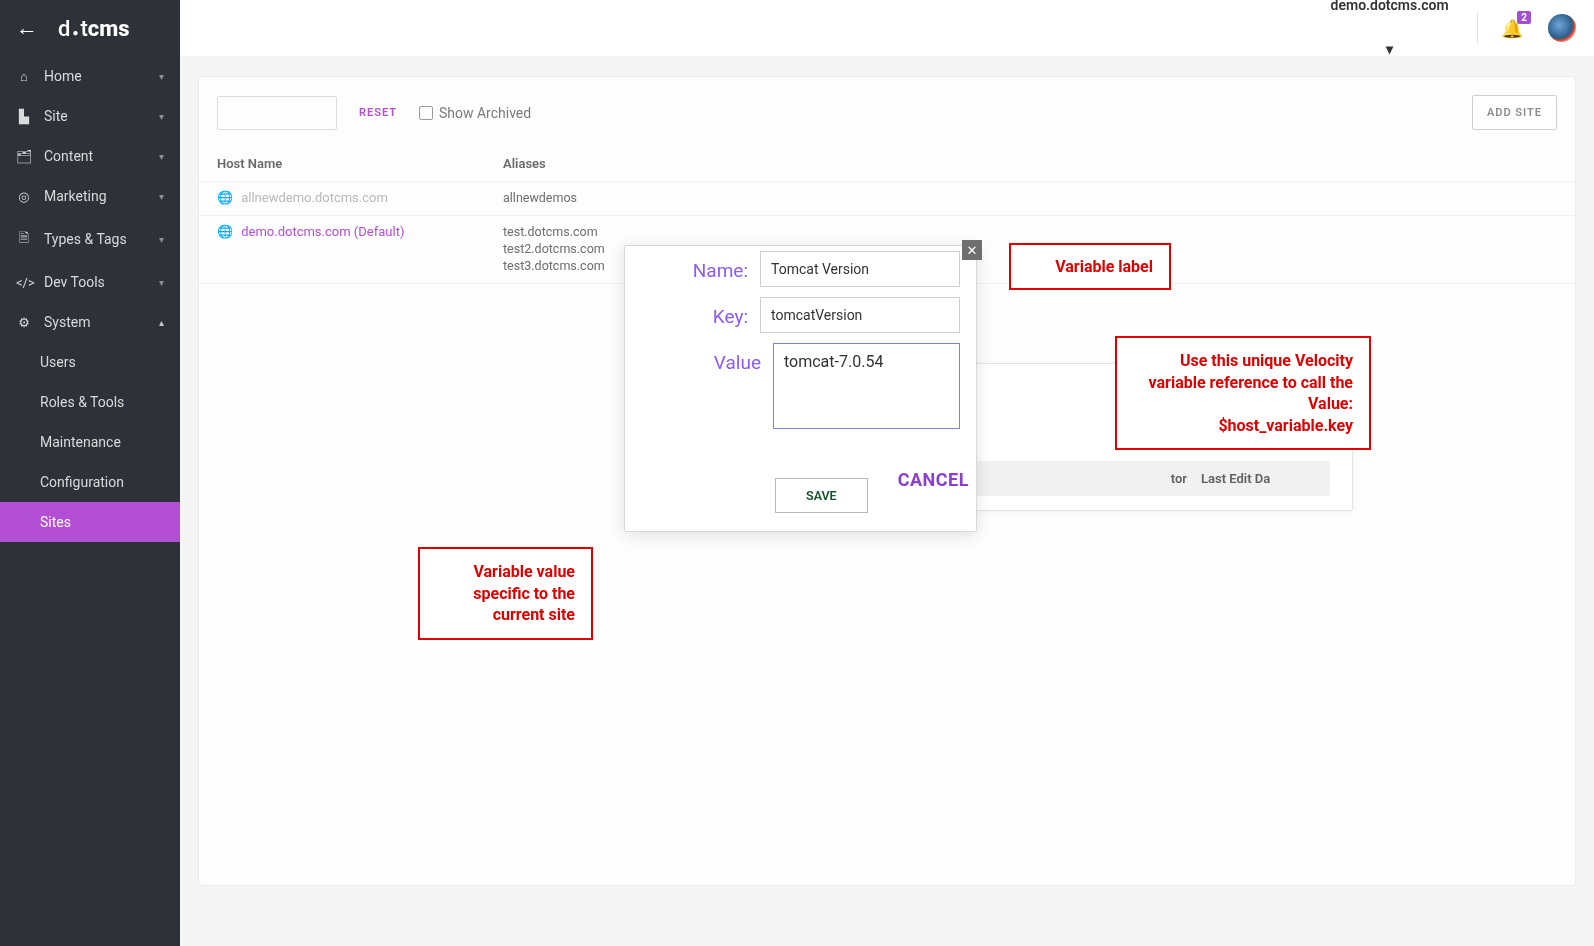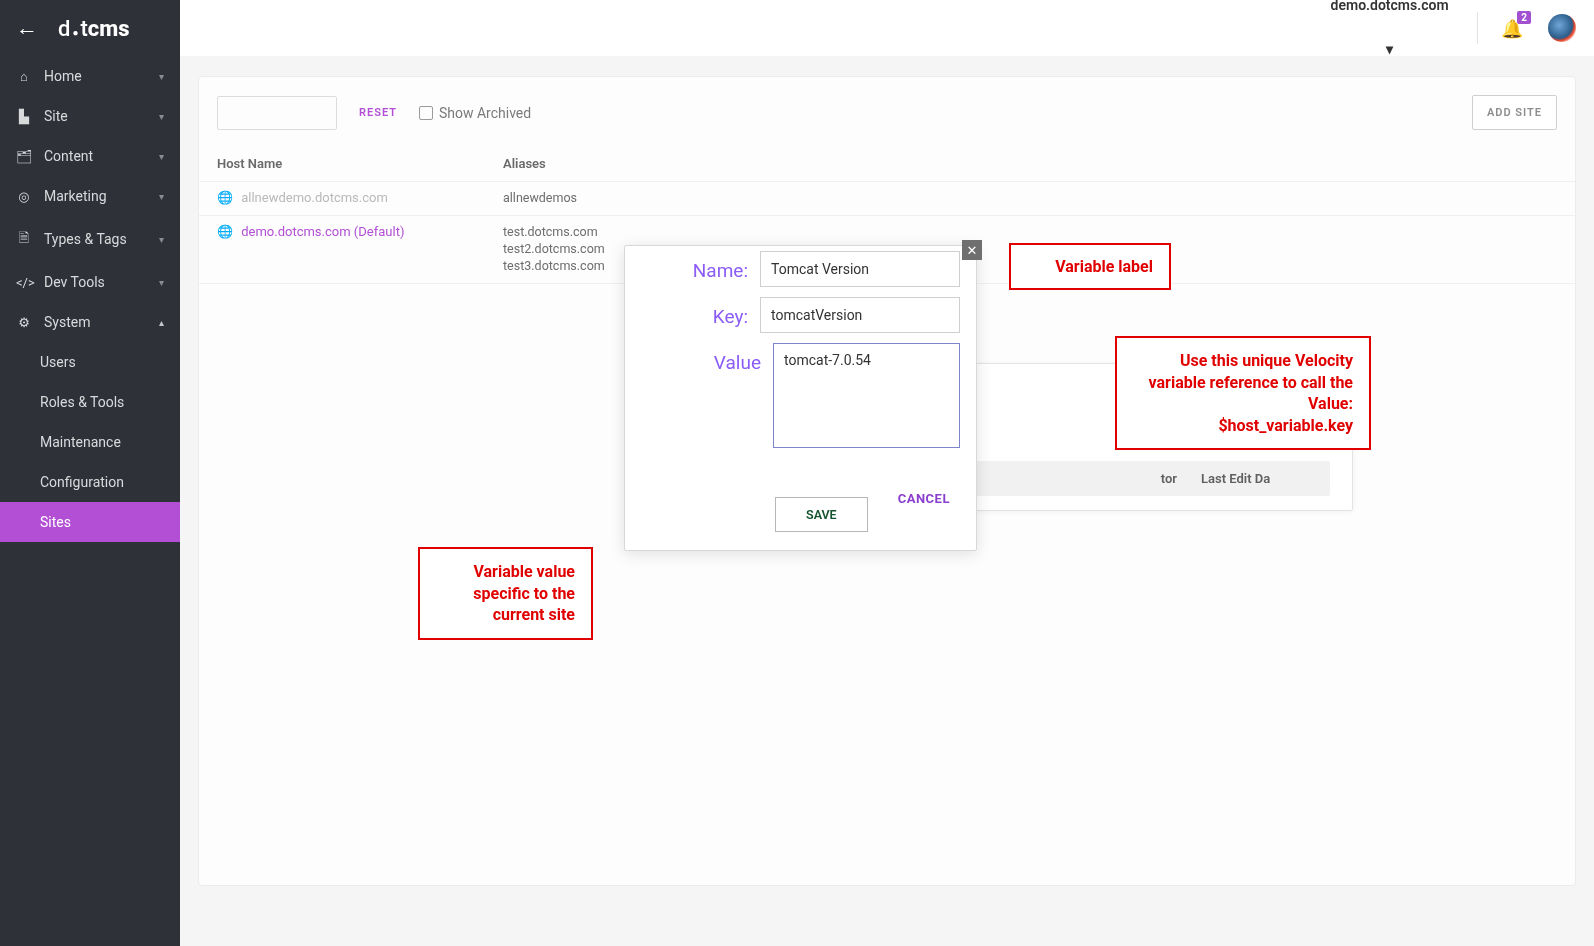--- a/index.html
+++ b/index.html
@@ -43,24 +43,24 @@
   .inner-search .box { flex:1; max-width:140px; height:34px; border:1px solid #dcdcdc; border-radius:2px;}
   .inner-search .add-btn { margin-left:auto; border:1px solid #cfcfcf; font-size:11px; letter-spacing:.8px; font-weight:600; padding:10px 14px; color:#7a7a7a;}
   .inner-head { background:#f1f1f1; display:flex; padding:10px 14px; font-size:13px; font-weight:600; color:#606060; border-radius:2px;}
   .ih-action{ width:56px;} .ih-name{width:180px;} .ih-key{width:160px;} .ih-user{width:120px;} .ih-date{flex:1;}
   .modal { position:absolute; left:624px; top:245px; width:353px; background:#fff; border:1px solid #d8d8d8; border-radius:2px; box-shadow:0 3px 16px rgba(0,0,0,.12); }
   .modal-title { font-weight:700; font-size:13px; color:#555; padding:16px 18px 14px;}
   .modal-close { position:absolute; right:-6px; top:-6px; width:20px; height:20px; background:#6f6f6f; color:#fff; font-size:13px; display:flex; align-items:center; justify-content:center;}
   .form-row { display:flex; align-items:flex-start; padding:5px 16px; gap:12px;}
   .form-row label{ width:120px; text-align:right; font-size:19px; color:#8b5cf6; padding-top:8px;}
   .f-input { flex:1; border:1px solid #cfcfcf; padding:9px 10px; font-size:14px; color:#333; }
-  .f-textarea { flex:1; border:1px solid #7d84c9; padding:8px 10px; font-size:14px; color:#333; height:105px; resize:none;}
+  .f-textarea { flex:1; border:1px solid #7d84c9; padding:8px 10px; font-size:16px; color:#333; height:86px; resize:none;}
   .modal-actions { display:flex; gap:30px; justify-content:flex-start; padding:12px 16px 18px 150px; align-items:center;}
   .save-btn { border:1px solid #b7b7b7; background:#fff; color:#14532d; font-size:12.5px; font-weight:600; padding:9px 30px;margin-top:32px;}
-  .cancel-link { color:#8a3fcf; font-size:13px; font-weight:700; letter-spacing:.5px;}
+  .cancel-link { color:#8a3fcf; font-size:18px; font-weight:700; letter-spacing:.5px;}
   .callout { position:absolute; background:#fff; border:2px solid #e10000; padding:12px 16px; color:#e10000; font-weight:700; font-size:16px; text-align:right;}
 </style>
 </head>
 <body>
 
 <div class="top-nav">
   <div class="sidebar-top">
     <span class="back-arrow">←</span>
     <span class="logo">
       <span>d</span>
@@ -163,21 +163,21 @@
       <div class="inner-panel">
         <div class="inner-title">Site Variables</div>
         <div class="inner-search">
           <div class="box"></div>
           <button class="add-btn">ADD NEW SITE VARIABLE</button>
         </div>
         <div class="inner-head">
           <div class="ih-action">Action</div>
           <div class="ih-name">Name</div>
           <div class="ih-key" style="opacity:0">Key</div>
-          <div class="ih-user" style="text-align:right;padding-right:24px;">tor</div>
+          <div class="ih-user" style="text-align:right;padding-right:14px;">tor</div>
           <div class="ih-date">Last Edit Da</div>
         </div>
       </div>
     </div>
   </div>
 </div>
 
 <div class="modal">
   <div class="modal-close">✕</div>
   <div class="form-row">

